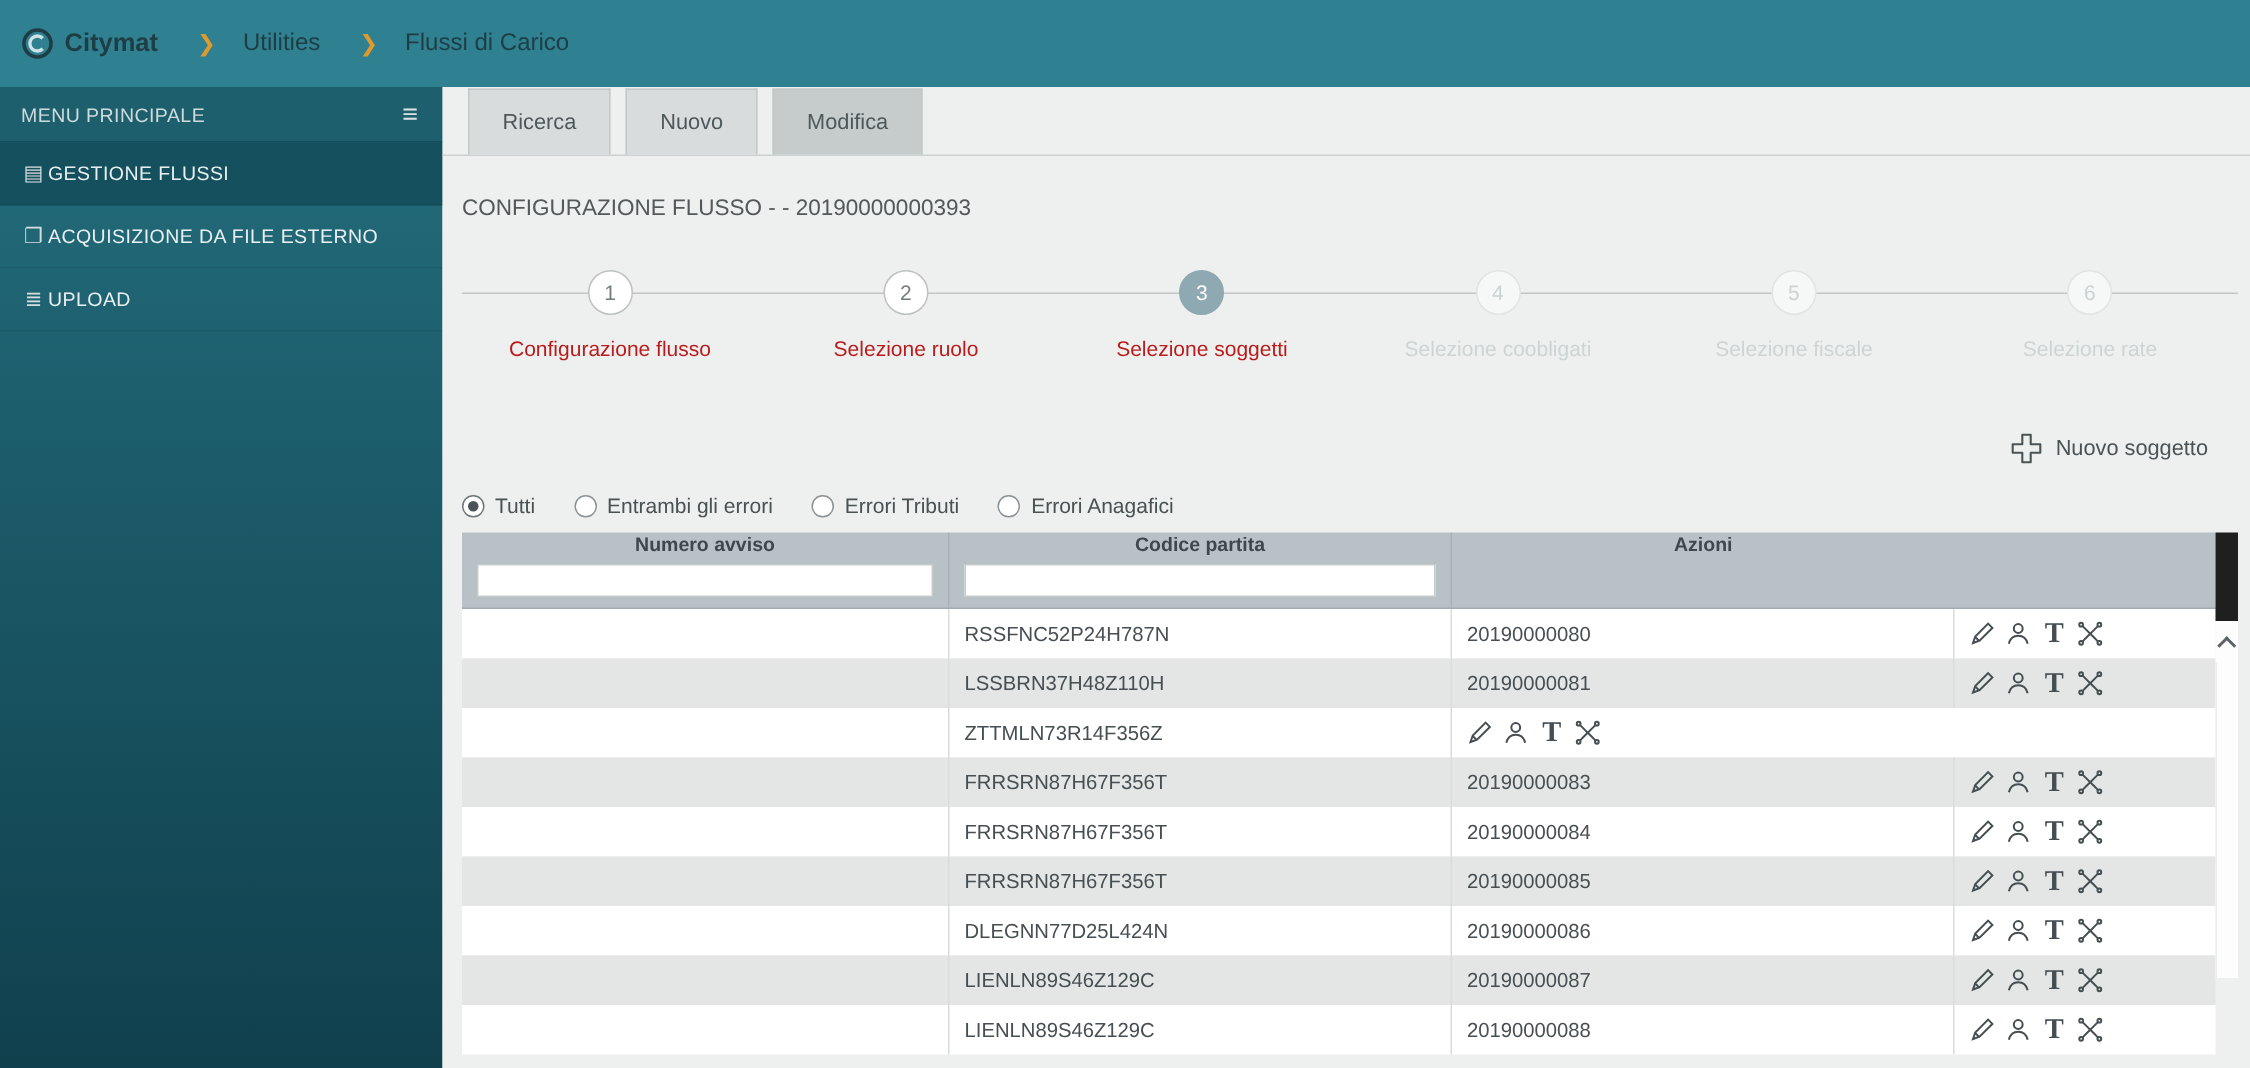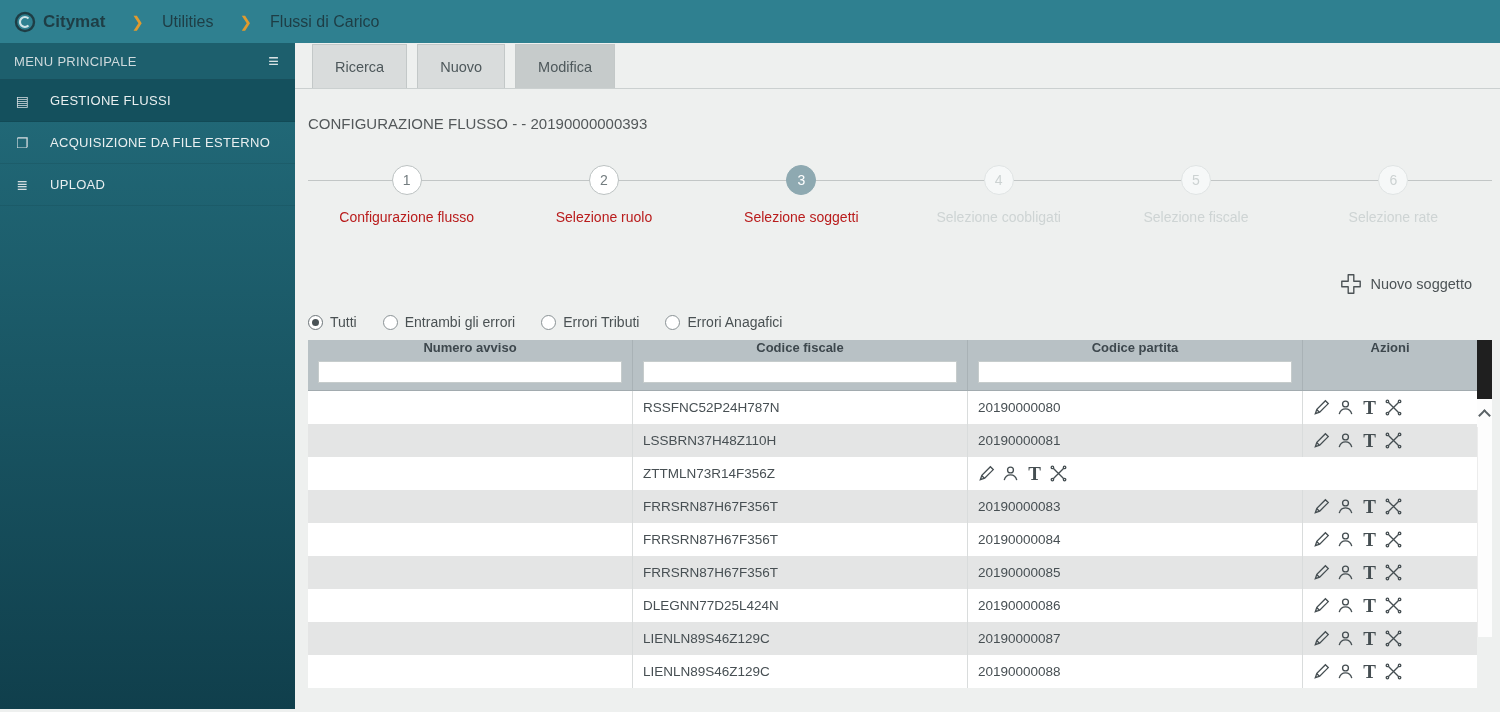--- a/index.html
+++ b/index.html
@@ -1,39 +1,39 @@
 <!DOCTYPE html>
 <html><head>
 <meta charset="utf-8">
 <style>
   * { margin:0; padding:0; box-sizing:border-box; }
   html,body { width:1500px; height:712px; overflow:hidden; }
   body { font-family:"Liberation Sans","DejaVu Sans",sans-serif; background:#eef0ef; color:#474f53; }
 
   
-  .topbar { height:43px; background:#2f8090; display:flex; align-items:center; padding-left:14px; }
+  .topbar { height:58px; background:#2f8090; display:flex; align-items:center; padding-left:14px; }
   .brand { display:flex; align-items:center; gap:7px; cursor:pointer; }
   .brand-logo { width:22px; height:22px; }
   .brand-name { font-size:17px; font-weight:bold; color:#1e3d45; }
   .crumb { display:flex; align-items:center; margin-left:26px; }
   .crumb .chev { color:#df9a2e; font-size:15px; margin-right:18px; }
   .crumb .chev::before { content:"❯"; }
   .crumb .lbl { font-size:16px; color:#1e3d45; }
 
   
   .shell { display:flex; height:666px; }
 
   
   .sidebar { width:295px; min-width:295px; background:linear-gradient(#236d7c,#103f4c); }
   .menu-header { height:37px; background:#1d5f6d; border-bottom:1px solid #174f5c;
                  display:flex; align-items:center; justify-content:space-between;
                  padding:0 16px 0 14px; color:#cfdadd; font-size:13px; letter-spacing:.3px;text-align:right; }
   .hamburger { color:#d9e2e4; font-size:18px; cursor:pointer; }
   .hamburger::before { content:"≡"; }
-  .side-item { height:42px; display:flex; align-items:center; gap:19px; padding-left:14px;
+  .side-item { height:42px; display:flex; align-items:center; gap:1px; padding-left:14px;
                color:#e9eff0; font-size:13px; letter-spacing:.3px; cursor:pointer;
                border-bottom:1px solid rgba(0,0,0,.07); }
   .side-item.active { background:#14505d; }
   .si-icon { width:17px; text-align:center; color:#d4dde0; font-size:14px; }
   .si-icon.icon-list::before { content:"▤"; }
   .si-icon.icon-file::before { content:"❐"; }
   .si-icon.icon-upload::before { content:"≣"; }
 
   
   .main { flex:1; background:#eef0ef; position:relative; }
@@ -237,24 +237,20 @@
 
     </div>
 
     <div class="table-wrap">
       <div class="thead">
         <div class="hcell">
           <div class="hlabel">Numero avviso</div>
           <input class="hfilter" value="" style="">
         </div>
         <div class="hcell">
-          <div class="hlabel">Codice fiscale</div>
-          <input class="hfilter" value="" style="">
-        </div>
-        <div class="hcell">
           <div class="hlabel">Codice partita</div>
           <input class="hfilter" value="" style="">
         </div>
         <div class="hcell">
           <div class="hlabel">Azioni</div>
         </div>
       </div>
 
       <div class="tbody">
 

